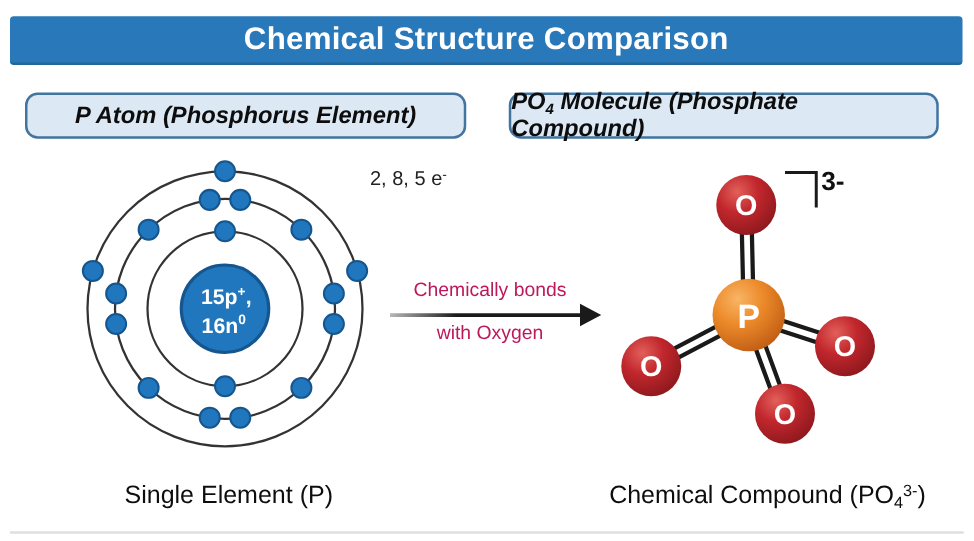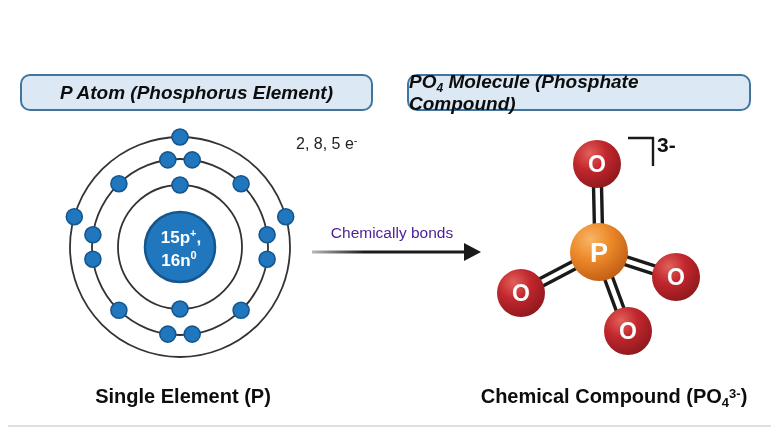--- a/index.html
+++ b/index.html
@@ -31,36 +31,39 @@
   .nucleus-text .sup{font-size:11px;}
   .bond{stroke:var(--bond_black);stroke-width:3.4;stroke-linecap:round;}
   .sphere-label{fill:#fff;font-weight:bold;text-anchor:middle;font-family:"Liberation Sans",sans-serif;}
   .o-label{font-size:23px;}
   .p-label{font-size:27px;}
   .charge-bracket{fill:none;stroke:#1a1a1a;stroke-width:2.4;}
   .charge-text{font-size:21px;font-weight:bold;fill:#111;font-family:"Liberation Sans",sans-serif;}
   .econf{position:absolute;left:252px;top:134px;font-size:16px;color:#222;margin-left:44px;}
   .econf sup{font-size:11px;vertical-align:5px;}
   .arrow-label{position:absolute;left:310px;width:164px;text-align:center;
-    font-size:15.5px;color:#4c1d95;}
+    font-size:15.5px;color:#be185d;}
   .arrow-label.l1{top:224px;}
   .arrow-label.l2{top:258px;}
   .caption{position:absolute;top:385px;width:320px;text-align:center;
-    font-size:20px;font-weight:bold;color:#0d0d0d;}
+    font-size:20px;font-weight:normal;color:#0d0d0d;}
   .caption.left{left:23px;}
   .caption.right{left:454px;}
   .caption sub{font-size:13px;vertical-align:-4px;line-height:0;}
   .caption sup{font-size:13px;vertical-align:5px;line-height:0;}
   .bottom-line{position:absolute;left:8px;top:425px;width:763px;height:2px;background:#dfdfdf;}
 </style>
 </head>
 <body>
 
 <div class="canvas">
 
+  <div class="banner">
+    <span>Chemical Structure Comparison</span>
+  </div>
 
   <div class="hbox left">
     <span>P Atom (Phosphorus Element)</span>
   </div>
 
   <div class="hbox right">
     <span><span>PO</span><sub>4</sub><span> Molecule (Phosphate Compound)</span></span>
   </div>
 
   <svg class="gfx" width="779" height="433" viewBox="0 0 779 433">
@@ -144,19 +147,20 @@
       <text class="sphere-label o-label" x="521" y="301">O</text>
       <text class="sphere-label o-label" x="676" y="285">O</text>
       <text class="sphere-label o-label" x="628" y="339">O</text>
       <text class="sphere-label p-label" x="599" y="262">P</text>
     </g>
   </svg>
 
   <div class="econf"><span>2, 8, 5 e</span><sup>-</sup></div>
 
   <div class="arrow-label l1">Chemically bonds</div>
+  <div class="arrow-label l2">with Oxygen</div>
 
   <div class="caption left">Single Element (P)</div>
 
   <div class="caption right"><span>Chemical Compound (PO</span><sub>4</sub><sup>3-</sup><span>)</span></div>
 
   <div class="bottom-line"></div>
 </div>
 
 </body></html>

